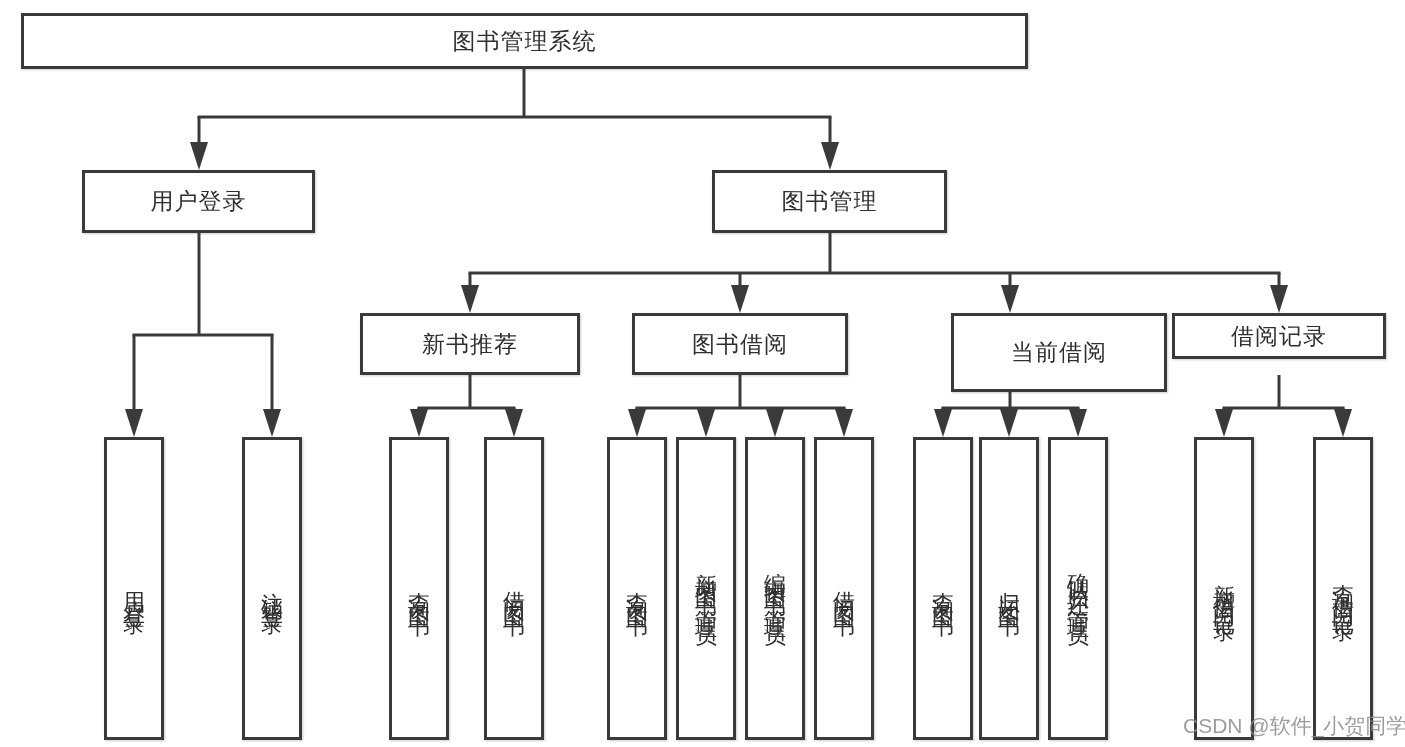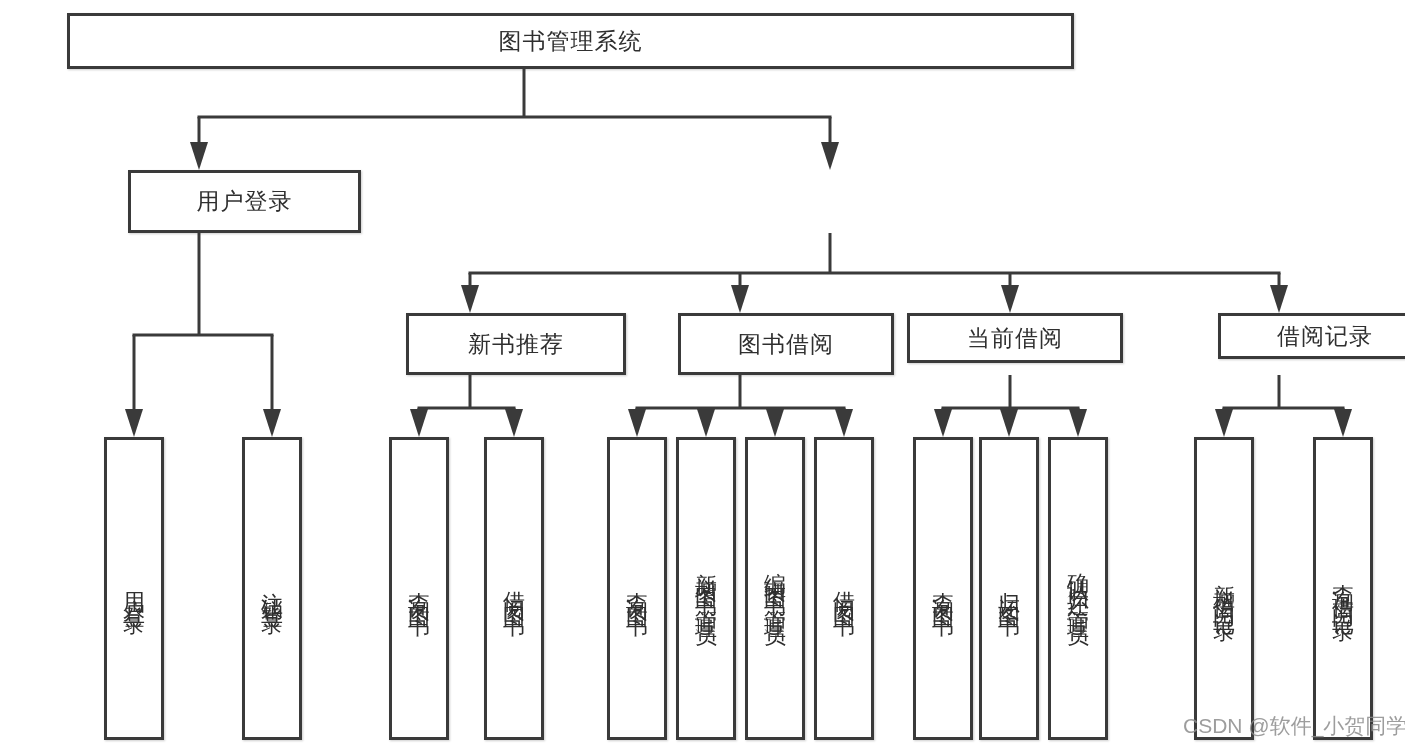--- a/index.html
+++ b/index.html
@@ -30,21 +30,20 @@
     display: flex;
     align-items: center;
     justify-content: center;
     z-index: 2;
     box-shadow: 1px 1px 2px rgba(60,60,60,0.25);
   }
   .hbox {
     font-size: 23px;
     letter-spacing: 1px;
     text-align: center;
-    margin-left: 46px;
   }
   .vbox {
     writing-mode: vertical-rl;
     text-orientation: mixed;
     font-size: 22px;
     letter-spacing: 0.34em;
     text-align: center;
     top: 437px;
     width: 60px;
     height: 303px;
@@ -124,24 +123,25 @@
     <line x1="1222.5" y1="408" x2="1344.5" y2="408"></line>
     <line x1="1224" y1="408" x2="1224" y2="413"></line>
     <polygon points="1215,409 1233,409 1224,437"></polygon>
     <line x1="1343" y1="408" x2="1343" y2="413"></line>
     <polygon points="1334,409 1352,409 1343,437"></polygon>
   </svg>
 
   <div class="box hbox" style="left:21px; top:13px; width:1007px; height:56px">图书管理系统</div>
 
   <div class="box hbox" style="left:82px; top:170px; width:233px; height:63px">用户登录</div>
+  <div class="box hbox" style="left:712px; top:170px; width:235px; height:63px">图书管理</div>
 
   <div class="box hbox" style="left:632px; top:313px; width:216px; height:62px">图书借阅</div>
   <div class="box hbox" style="left:360px; top:313px; width:220px; height:62px">新书推荐</div>
-  <div class="box hbox" style="left:861px; top:313px; width:216px; height:50px">当前借阅</div>
+  <div class="box hbox" style="left:951px; top:313px; width:216px; height:79px">当前借阅</div>
   <div class="box hbox" style="left:1172px; top:313px; width:214px; height:46px">借阅记录</div>
 
   <div class="box vbox" style="left:104px">用户登录</div>
   <div class="box vbox" style="left:242px">注销登录</div>
 
   <div class="box vbox" style="left:389px">查询图书</div>
   <div class="box vbox" style="left:484px">借阅图书</div>
 
   <div class="box vbox" style="left:607px">查询图书</div>
   <div class="box vbox" style="left:676px">新增图书（管理员）</div>

